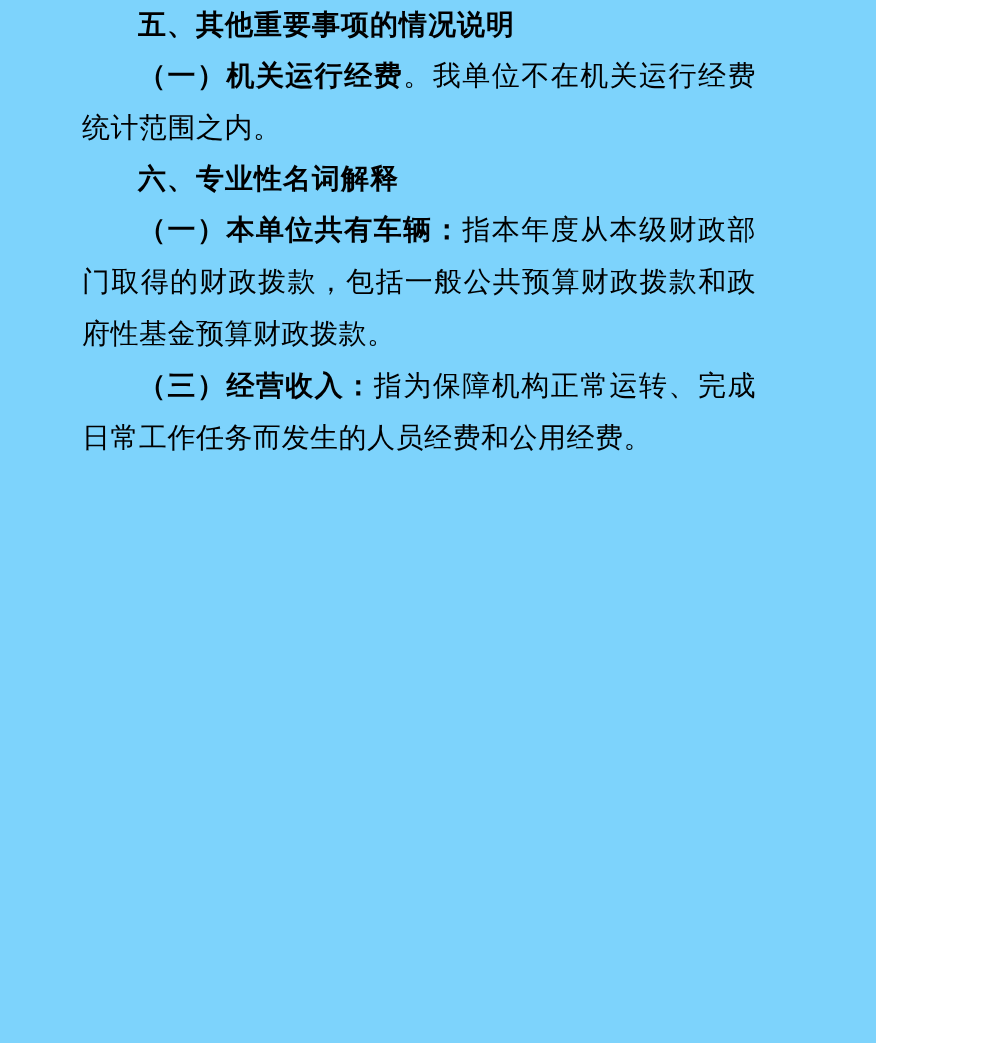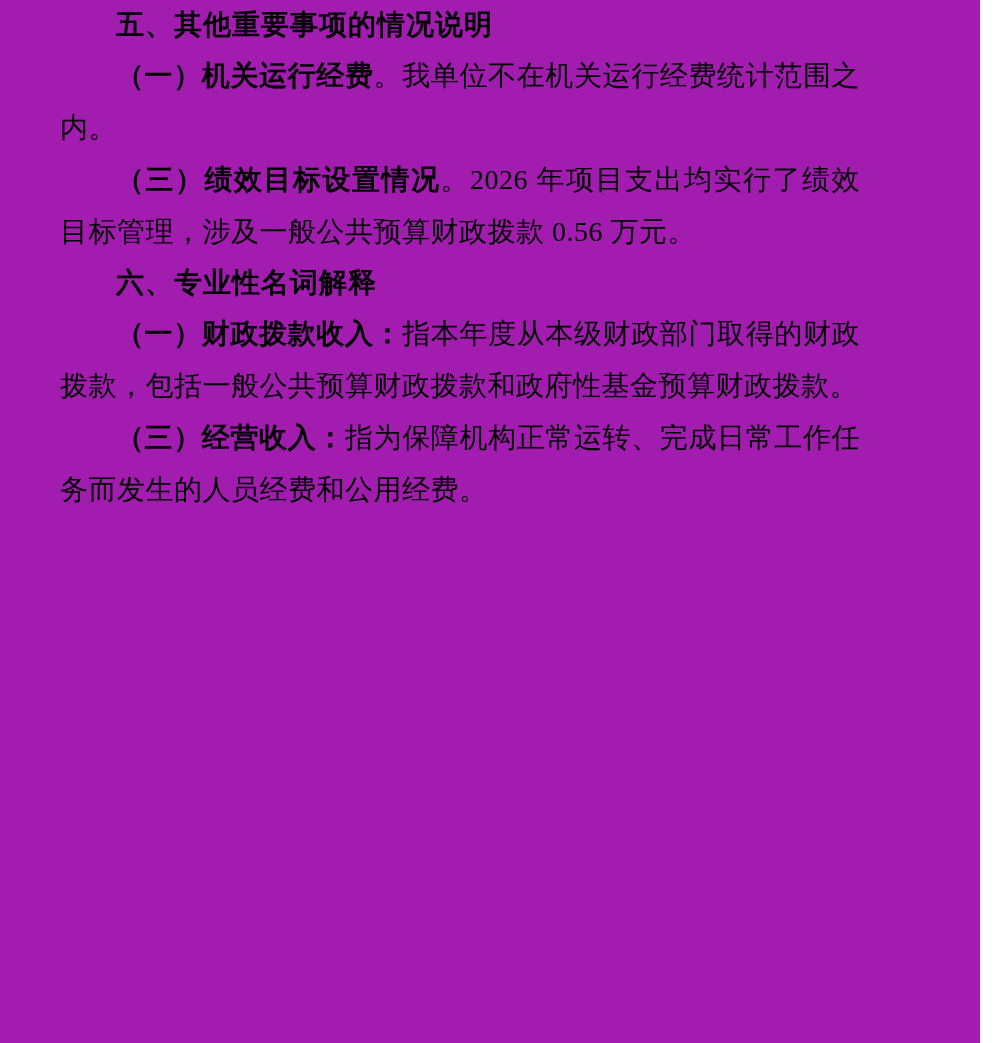--- a/index.html
+++ b/index.html
@@ -2,25 +2,25 @@
 <html><head>
 <meta charset="utf-8">
 <style>
   html, body {
     margin: 0;
     padding: 0;
     background: #ffffff;
   }
   .page {
     position: relative;
-    width: 980px;
+    width: 876px;
     height: 1043px;
     box-sizing: border-box;
-    padding: 0 120px 0 60px;
-    background: #a21caf;
+    padding: 0 120px 0 82px;
+    background: #7dd3fc;
     color: #000000;
     overflow: hidden;
   }
   .sec-heading {
     margin: 0;
     font-family: "Liberation Sans", "DejaVu Sans", sans-serif;
     font-weight: 700;
     font-size: 28px;
     line-height: 50px;
     letter-spacing: 1px;
@@ -45,23 +45,22 @@
 </head>
 <body>
 
 <div class="page">
 
   <h2 class="sec-heading">五、其他重要事项的情况说明</h2>
 
   <p class="body-para"><span class="para-lead">（一）机关运行经费</span><span>。我单位不在机关运行经费统计范围之内。</span></p>
 
 
-  <p class="body-para"><span class="para-lead">（三）绩效目标设置情况</span><span>。2026 年项目支出均实行了绩效目标管理，涉及一般公共预算财政拨款 0.56 万元。</span></p>
 
 
   <h2 class="sec-heading">六、专业性名词解释</h2>
 
-  <p class="body-para"><span class="para-lead">（一）财政拨款收入：</span><span>指本年度从本级财政部门取得的财政拨款，包括一般公共预算财政拨款和政府性基金预算财政拨款。</span></p>
+  <p class="body-para"><span class="para-lead">（一）本单位共有车辆：</span><span>指本年度从本级财政部门取得的财政拨款，包括一般公共预算财政拨款和政府性基金预算财政拨款。</span></p>
 
 
   <p class="body-para"><span class="para-lead">（三）经营收入：</span><span>指为保障机构正常运转、完成日常工作任务而发生的人员经费和公用经费。</span></p>
 
 </div>
 
 </body></html>

